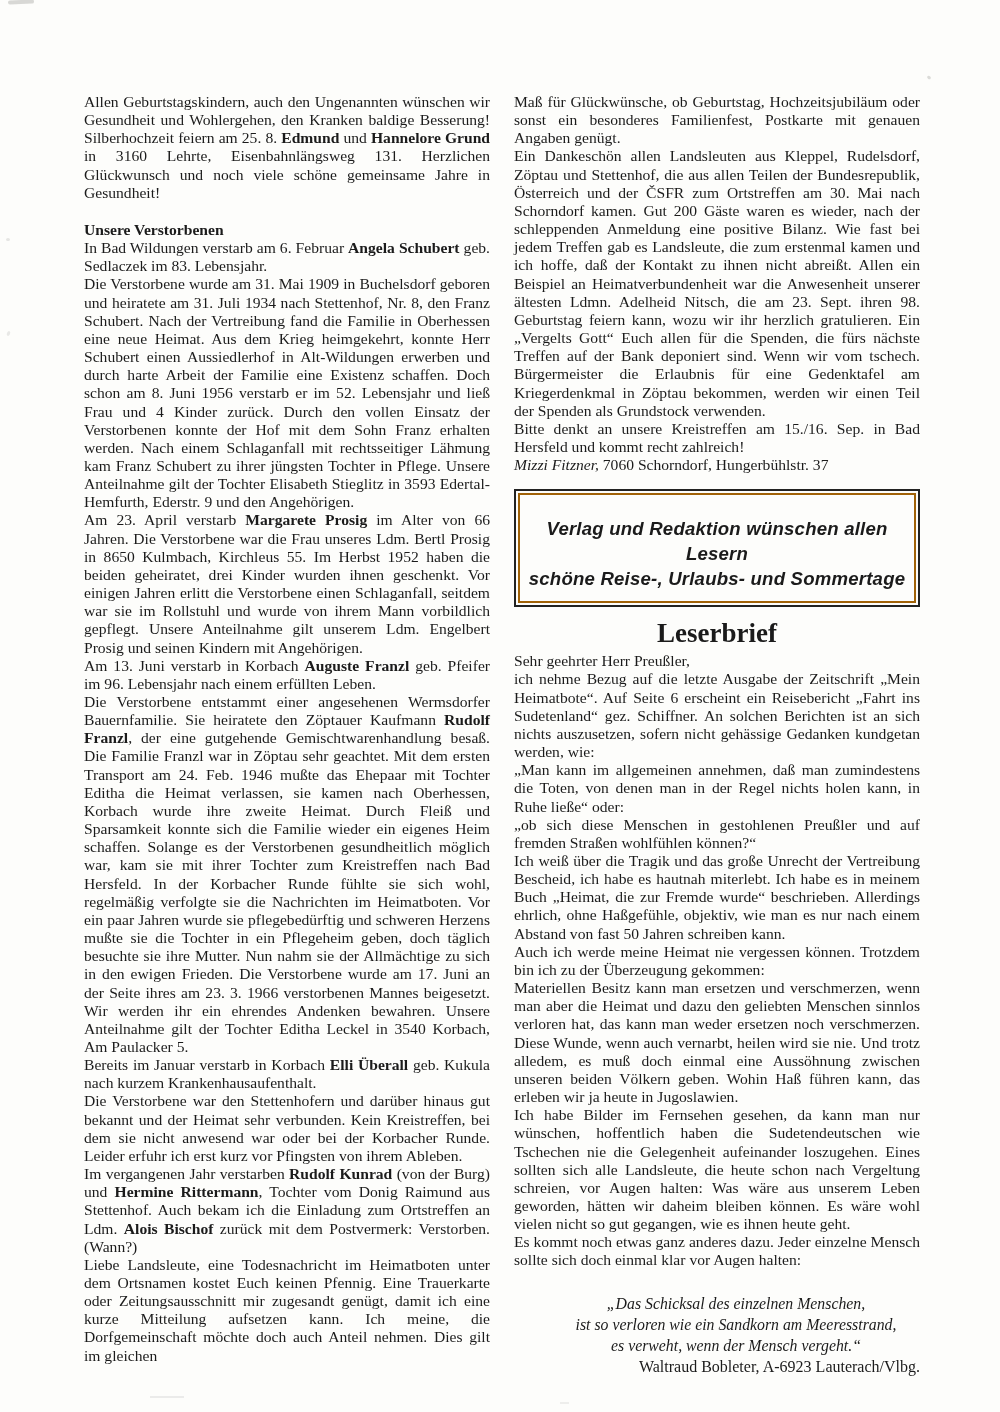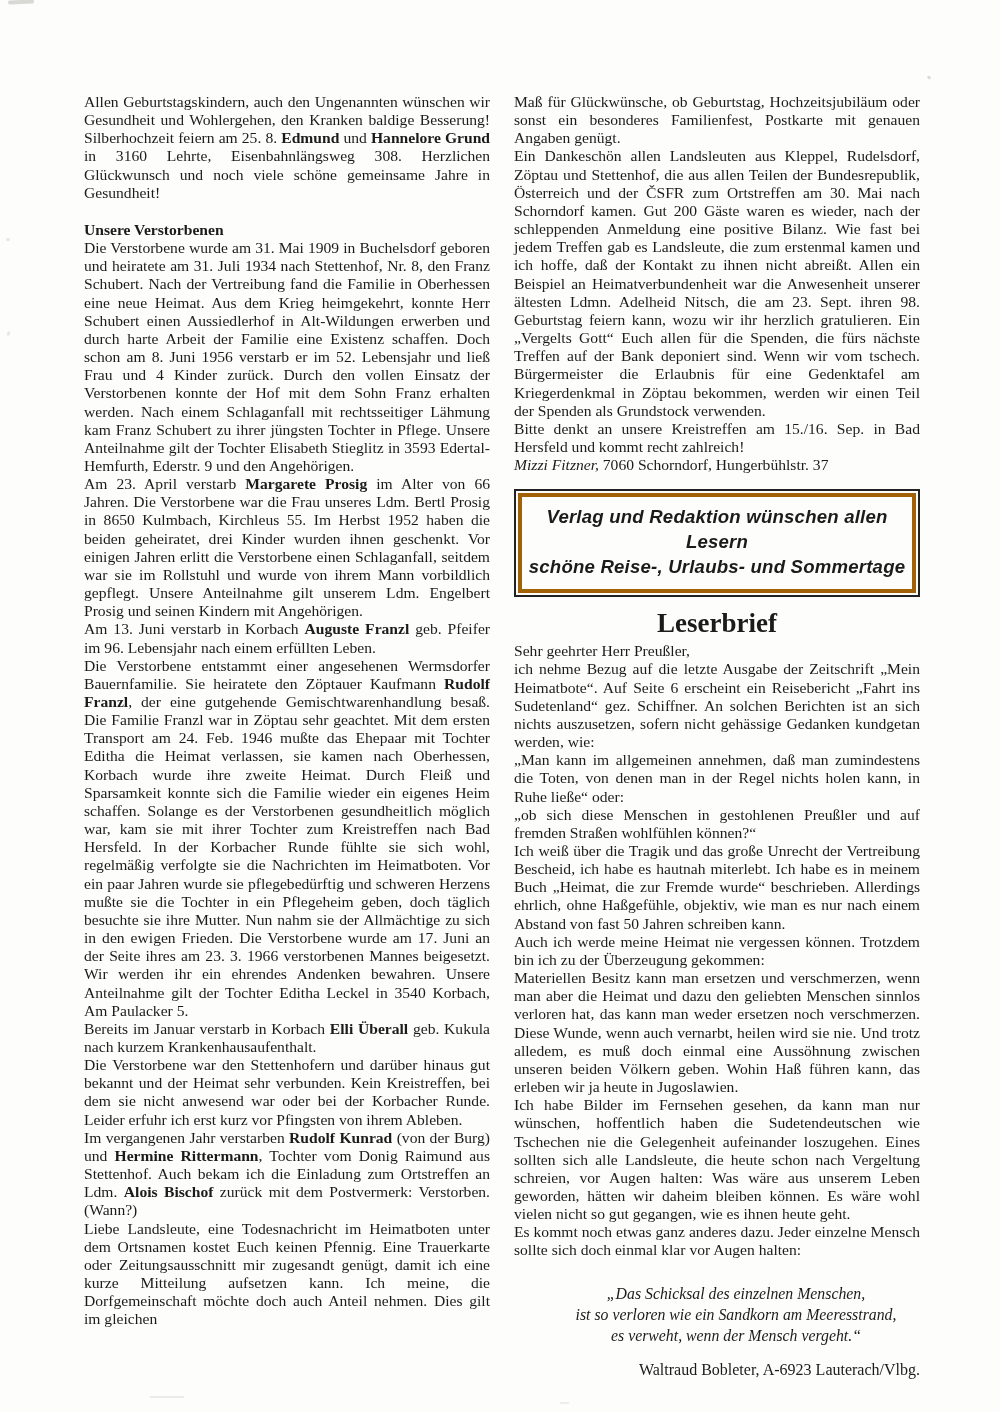--- a/index.html
+++ b/index.html
@@ -32,27 +32,27 @@
   .i{font-style:italic;}
 
   
   .notice-box{
     margin-top:15px;
     border:2px solid #222;
     padding:2px;
     background:var(--paper);
   }
   .notice-box-inner{
-    border:4px solid #a16207;
+    border:2px solid #a16207;
     text-align:center;
     font-family:"Liberation Sans", sans-serif;
     font-weight:bold;font-style:italic;
     font-size:18.6px;
     line-height:25px;
-    padding:7px 4px 10px 4px;
+    padding:21px 4px 10px 4px;
     letter-spacing:.2px;
   }
 
   
   .letter-heading{
     text-align:center;
     font-weight:bold;
     font-size:27px;
     margin-top:14px;
     margin-bottom:7px;
@@ -60,21 +60,21 @@
   }
   .quote{
     margin-top:23px;
     margin-left:38px;
     font-style:italic;
     text-align:center;
     line-height:21px;
     font-size:15.8px;
   }
   .signature{
-    margin-top:15px;
+    margin-top:2px;
     text-align:right;
     font-size:16px;
   }
   .page-number{
     position:absolute;
     top:1412px;right:77px;
     font-size:19px;
   }
 
   
@@ -92,22 +92,23 @@
 <div class="artifact a1"></div>
 <div class="artifact a2"></div>
 <div class="artifact a3"></div>
 <div class="artifact a4"></div>
 <div class="artifact a5"></div>
 <div class="artifact a6"></div>
 
 <div class="columns">
 
   <div class="col">
-      <p><span>Allen Geburtstagskindern, auch den Ungenannten wünschen wir Gesundheit und Wohlergehen, den Kranken baldige Besserung! Silberhochzeit feiern am 25. 8. </span><span class="b">Edmund</span><span> und </span><span class="b">Hannelore Grund</span><span> in 3160 Lehrte, Eisenbahnlängsweg 308. Herzlichen Glückwunsch und noch viele schöne gemeinsame Jahre in Gesundheit!</span></p>
+      <p><span>Allen Geburtstagskindern, auch den Ungenannten wünschen wir Gesundheit und Wohlergehen, den Kranken baldige Besserung! Silberhochzeit feiern am 25. 8. </span><span class="b">Edmund</span><span> und </span><span class="b">Hannelore Grund</span><span> in 3160 Lehrte, Eisenbahnlängsweg 131. Herzlichen Glückwunsch und noch viele schöne gemeinsame Jahre in Gesundheit!</span></p>
       <p class="sec-heading"><span>Unsere Verstorbenen</span></p>
+      <p><span>In Bad Wildungen verstarb am 6. Februar </span><span class="b">Angela Schubert</span><span> geb. Sedlaczek im 83. Lebensjahr.</span></p>
       <p><span>Die Verstorbene wurde am 31. Mai 1909 in Buchelsdorf geboren und heiratete am 31. Juli 1934 nach Stettenhof, Nr. 8, den Franz Schubert. Nach der Vertreibung fand die Familie in Oberhessen eine neue Heimat. Aus dem Krieg heimgekehrt, konnte Herr Schubert einen Aussiedlerhof in Alt-Wildungen erwerben und durch harte Arbeit der Familie eine Existenz schaffen. Doch schon am 8. Juni 1956 verstarb er im 52. Lebensjahr und ließ Frau und 4 Kinder zurück. Durch den vollen Einsatz der Verstorbenen konnte der Hof mit dem Sohn Franz erhalten werden. Nach einem Schlaganfall mit rechtsseitiger Lähmung kam Franz Schubert zu ihrer jüngsten Tochter in Pflege. Unsere Anteilnahme gilt der Tochter Elisabeth Stieglitz in 3593 Edertal-Hemfurth, Ederstr. 9 und den Angehörigen.</span></p>
       <p><span>Am 23. April verstarb </span><span class="b">Margarete Prosig</span><span> im Alter von 66 Jahren. Die Verstorbene war die Frau unseres Ldm. Bertl Prosig in 8650 Kulmbach, Kirchleus 55. Im Herbst 1952 haben die beiden geheiratet, drei Kinder wurden ihnen geschenkt. Vor einigen Jahren erlitt die Verstorbene einen Schlaganfall, seitdem war sie im Rollstuhl und wurde von ihrem Mann vorbildlich gepflegt. Unsere Anteilnahme gilt unserem Ldm. Engelbert Prosig und seinen Kindern mit Angehörigen.</span></p>
       <p><span>Am 13. Juni verstarb in Korbach </span><span class="b">Auguste Franzl</span><span> geb. Pfeifer im 96. Lebensjahr nach einem erfüllten Leben.</span></p>
       <p><span>Die Verstorbene entstammt einer angesehenen Wermsdorfer Bauernfamilie. Sie heiratete den Zöptauer Kaufmann </span><span class="b">Rudolf Franzl</span><span>, der eine gutgehende Gemischtwarenhandlung besaß. Die Familie Franzl war in Zöptau sehr geachtet. Mit dem ersten Transport am 24. Feb. 1946 mußte das Ehepaar mit Tochter Editha die Heimat verlassen, sie kamen nach Oberhessen, Korbach wurde ihre zweite Heimat. Durch Fleiß und Sparsamkeit konnte sich die Familie wieder ein eigenes Heim schaffen. Solange es der Verstorbenen gesundheitlich möglich war, kam sie mit ihrer Tochter zum Kreistreffen nach Bad Hersfeld. In der Korbacher Runde fühlte sie sich wohl, regelmäßig verfolgte sie die Nachrichten im Heimatboten. Vor ein paar Jahren wurde sie pflegebedürftig und schweren Herzens mußte sie die Tochter in ein Pflegeheim geben, doch täglich besuchte sie ihre Mutter. Nun nahm sie der Allmächtige zu sich in den ewigen Frieden. Die Verstorbene wurde am 17. Juni an der Seite ihres am 23. 3. 1966 verstorbenen Mannes beigesetzt. Wir werden ihr ein ehrendes Andenken bewahren. Unsere Anteilnahme gilt der Tochter Editha Leckel in 3540 Korbach, Am Paulacker 5.</span></p>
       <p><span>Bereits im Januar verstarb in Korbach </span><span class="b">Elli Überall</span><span> geb. Kukula nach kurzem Krankenhausaufenthalt.</span></p>
       <p><span>Die Verstorbene war den Stettenhofern und darüber hinaus gut bekannt und der Heimat sehr verbunden. Kein Kreistreffen, bei dem sie nicht anwesend war oder bei der Korbacher Runde. Leider erfuhr ich erst kurz vor Pfingsten von ihrem Ableben.</span></p>
       <p><span>Im vergangenen Jahr verstarben </span><span class="b">Rudolf Kunrad</span><span> (von der Burg) und </span><span class="b">Hermine Rittermann</span><span>, Tochter vom Donig Raimund aus Stettenhof. Auch bekam ich die Einladung zum Ortstreffen an Ldm. </span><span class="b">Alois Bischof</span><span> zurück mit dem Postvermerk: Verstorben. (Wann?)</span></p>
       <p><span>Liebe Landsleute, eine Todesnachricht im Heimatboten unter dem Ortsnamen kostet Euch keinen Pfennig. Eine Trauerkarte oder Zeitungsausschnitt mir zugesandt genügt, damit ich eine kurze Mitteilung aufsetzen kann. Ich meine, die Dorfgemeinschaft möchte doch auch Anteil nehmen. Dies gilt im gleichen</span></p>
     </div>
 

